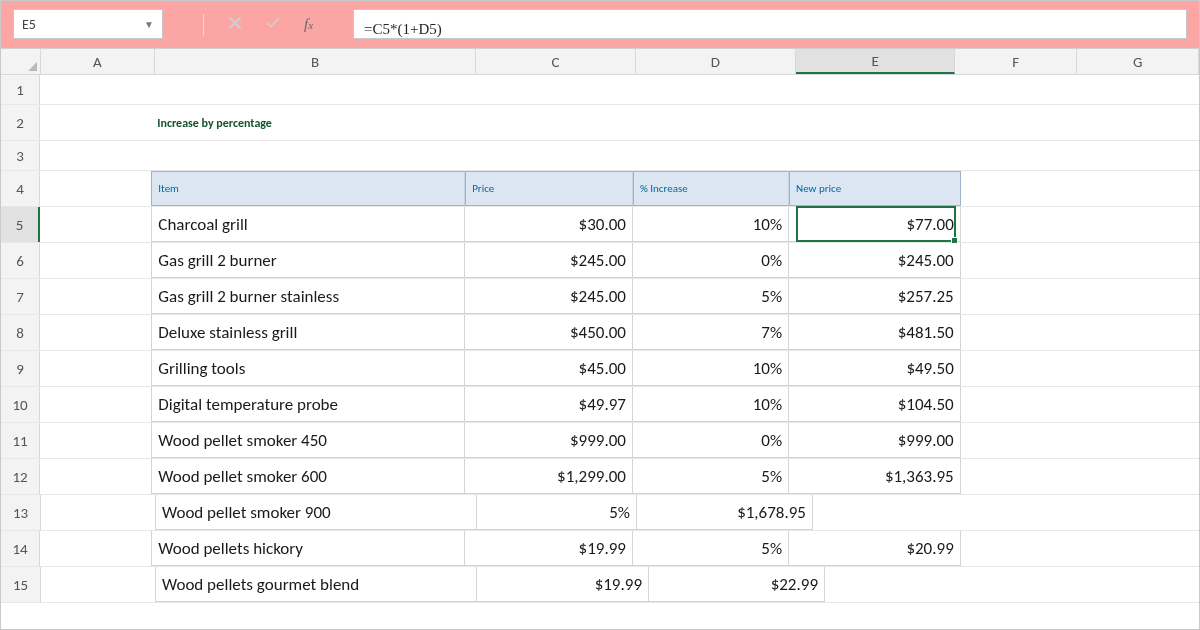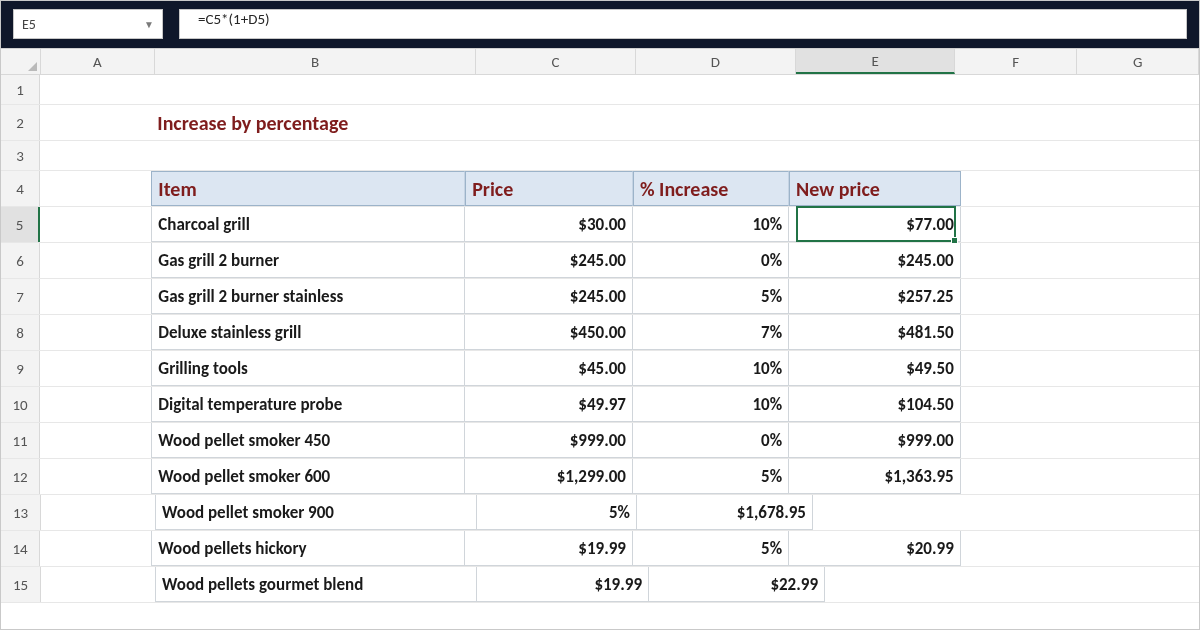--- a/index.html
+++ b/index.html
@@ -13,24 +13,24 @@
     height: 630px;
     border: 1px solid #c9c9c9;
     position: relative;
   }
 
   
   .formula-bar {
     display: flex;
     align-items: stretch;
     height: 48px;
-    background: #0f172a;
+    background: #fca5a5;
     border-bottom: 1px solid #d0d0d0;
     padding: 8px 12px;
-    gap: 16px;
+    gap: 32px;
   }
   .name-box-wrap {
     display: flex;
     align-items: center;
     background: #fff;
     border: 1px solid #c7c7c7;
     width: 150px;
     height: 30px;
     padding: 0 8px;
     color: #444;
@@ -51,27 +51,28 @@
   .fb-icons .sep {
     width: 1px;
     height: 22px;
     background: #ddd;
   }
   .fb-icons svg { width: 14px; height: 14px; }
   .fb-icons .fx { font-style: italic; color: #666; font-size: 15px; font-family: 'Times New Roman', serif;}
   .formula-input {
     flex: 1;
     display: flex;
-    align-items: flex-start;
+    align-items: flex-end;
     background: #fff;
     border: 1px solid #c7c7c7;
     height: 30px;
-    padding: 0 18px;
+    padding: 0 10px;
     font-size: 15px;
     color: #262626;
+    font-family: Liberation Serif, serif;
   }
 
   
   .grid {
     position: relative;
     background: #fff;
   }
 
   
   .col-headers {
@@ -156,41 +157,39 @@
   .cell.col-D { width:160px; }
   .cell.col-E { width:176px; }
   .cell.col-F { width:122px; }
   .cell.col-G { width:122px; }
 
   .r-align { justify-content: flex-end; }
 
   
   .title-cell {
     font-weight: 700;
-    font-size: 20px;
-    color: #7f1d1d;
+    font-size: 12px;
+    color: #14532d;
   }
 
   
   .hdr {
     background: #dce6f2;
     border: 1px solid #9cb3c9;
     border-right: 1px solid #c5d3e3;
-    font-size: 20px;
-    color: #7f1d1d;
-    font-weight: bold;
+    font-size: 11px;
+    color: #0369a1;
   }
   .hdr.first { border-left: 1px solid #9cb3c9; }
   .hdr.last  { border-right: 1px solid #9cb3c9; }
 
   
   .tb {
     border: 1px solid #d0d5da;
     border-top: none;
-    font-weight: bold;
   }
   .tb:not(.first){ border-left:none;}
   .tb.first { }
 
   
   .selected-outline {
     position: absolute;
     border: 2px solid #217346;
     pointer-events: none;
     z-index: 5;
@@ -209,20 +208,35 @@
   
   .row.r2 { height: 36px;}
 </style>
 </head>
 <body>
 
 <div class="formula-bar">
   <div class="name-box-wrap">
     <span>E5</span>
     <span class="caret">▼</span>
+  </div>
+  <div class="fb-icons">
+    <span class="sep"></span>
+    <span style="color:#cfcfcf;">
+      <svg viewBox="0 0 10 10">
+          <line x1="1" y1="1" x2="9" y2="9" stroke="currentColor" stroke-width="1.5"></line>
+          <line x1="9" y1="1" x2="1" y2="9" stroke="currentColor" stroke-width="1.5"></line>
+        </svg>
+    </span>
+    <span style="color:#cfcfcf;">
+      <svg viewBox="0 0 12 10">
+          <polyline points="1,5 4,8 11,1" fill="none" stroke="currentColor" stroke-width="1.5"></polyline>
+        </svg>
+    </span>
+    <span class="fx">f<span style="font-size:11px;">x</span></span>
   </div>
   <div class="formula-input">
     <span>=C5*(1+D5)</span>
   </div>
 </div>
 
 <div class="grid">
 
   <div class="col-headers">
     <div class="select-all"></div>

